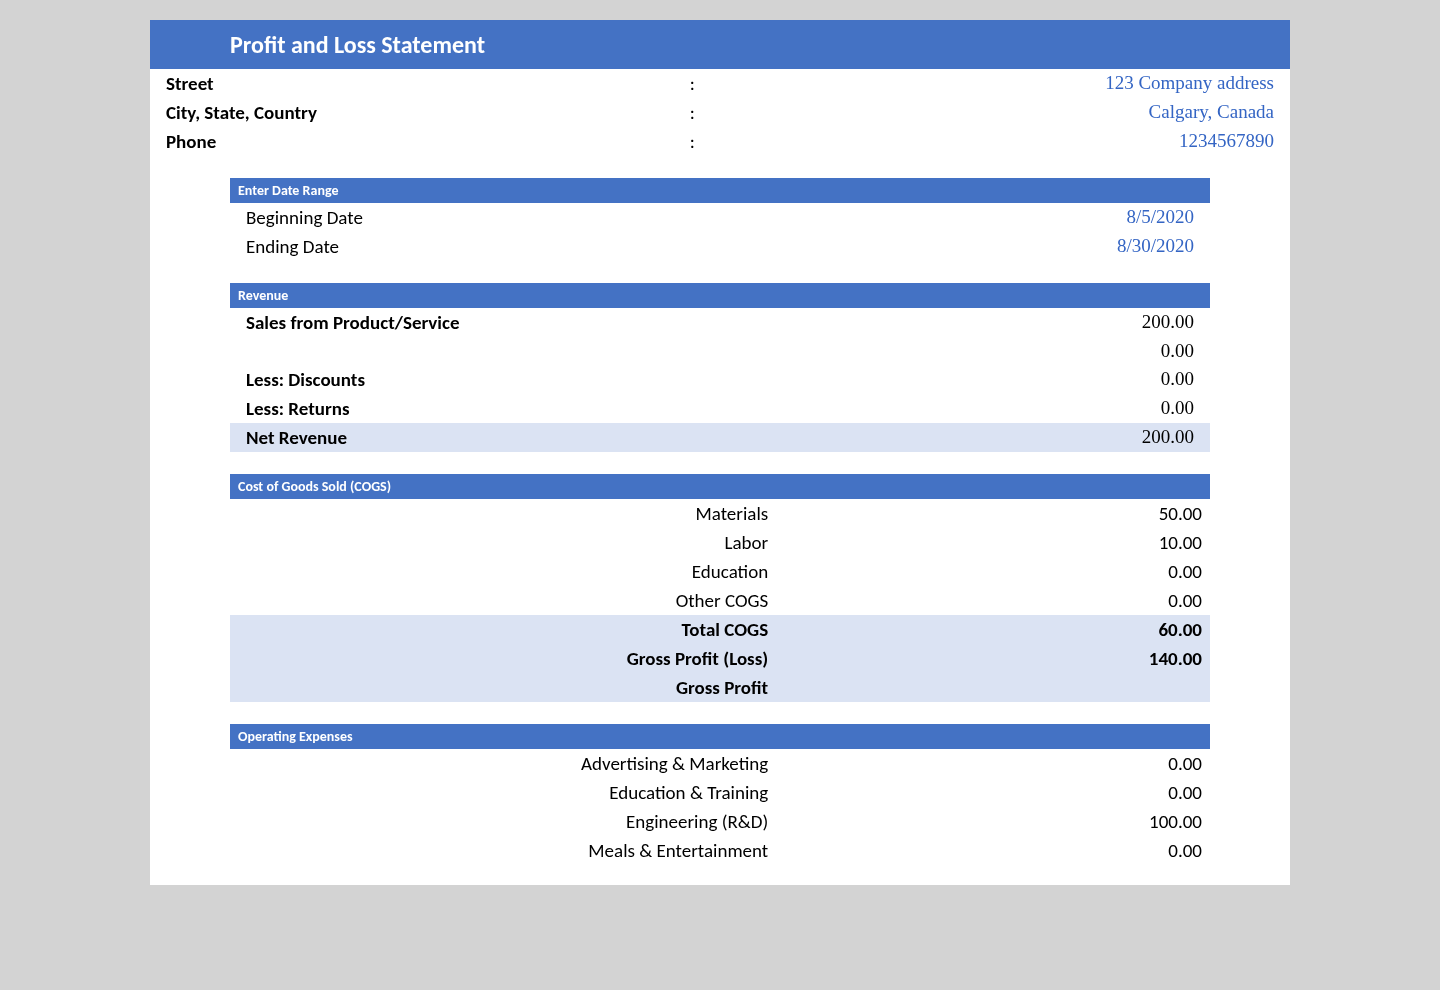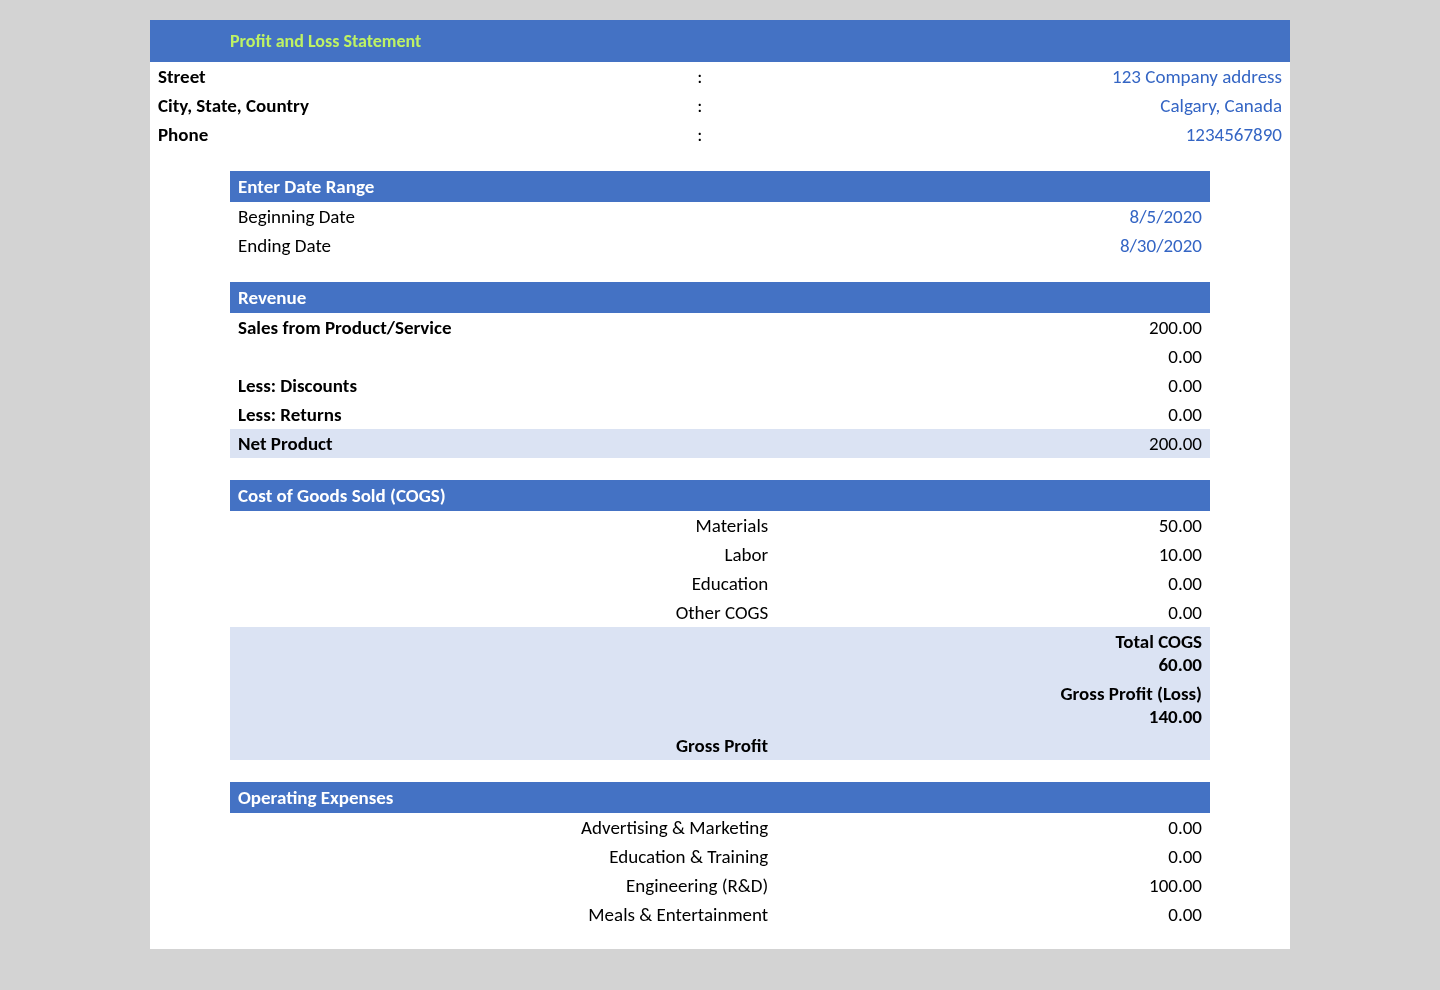--- a/index.html
+++ b/index.html
@@ -14,56 +14,56 @@
       display: flex;
       justify-content: center;
     }
     .document {
       background: #ffffff;
       width: 1140px;
       padding: 0 0 20px 0;
     }
     .title-bar {
       background: #4472c4;
-      color: #bef264;
-      font-weight: bold;
-      font-size: 18px;
+      color: #ffffff;
+      font-weight: bold;
+      font-size: 24px;
       padding: 10px 0 10px 80px;
     }
     .section-header {
       background: #4472c4;
       color: #ffffff;
       font-weight: bold;
-      font-size: 19px;
+      font-size: 14px;
       padding: 4px 8px;
       margin: 0 80px;
     }
     .content-area {
       padding: 0 80px;
     }
     .row {
       display: flex;
-      padding: 3px 8px;
+      padding: 3px 16px;
       align-items: flex-start;
       font-size: 19px;
-      gap: 8px;
     }
     .row-bold .col-left {
       font-weight: bold;
     }
     .col-left {
       flex: 0 0 45%;
     }
     .col-mid {
       flex: 0 0 5%;
       text-align: center;
     }
     .col-right {
       flex: 1;
       text-align: right;
+      font-family: Liberation Serif, serif;
     }
     .blue-text {
       color: #3465c4;
     }
     .highlight-row {
       background: #dbe3f3;
     }
     .spacer {
       height: 22px;
     }
@@ -76,21 +76,20 @@
     .cogs-left, .opex-left {
       flex: 0 0 55%;
       text-align: right;
     }
     .cogs-right, .opex-right {
       flex: 1;
       text-align: right;
     }
     .bold {
       font-weight: bold;
-      flex-direction: column;
     }
     .italic {
       font-style: italic;
     }
   </style>
 </head>
 <body>
 
 <div class="document">
   <div class="title-bar">Profit and Loss Statement</div>
@@ -146,21 +145,21 @@
       <div class="col-left">Less: Discounts</div>
       <div class="col-mid"></div>
       <div class="col-right">0.00</div>
     </div>
     <div class="row row-bold">
       <div class="col-left">Less: Returns</div>
       <div class="col-mid"></div>
       <div class="col-right">0.00</div>
     </div>
     <div class="row row-bold highlight-row">
-      <div class="col-left">Net Product</div>
+      <div class="col-left">Net Revenue</div>
       <div class="col-mid"></div>
       <div class="col-right">200.00</div>
     </div>
   </div>
 
   <div class="spacer"></div>
 
   <div class="section-header">Cost of Goods Sold (COGS)</div>
   <div class="content-area">
     <div class="cogs-row">

